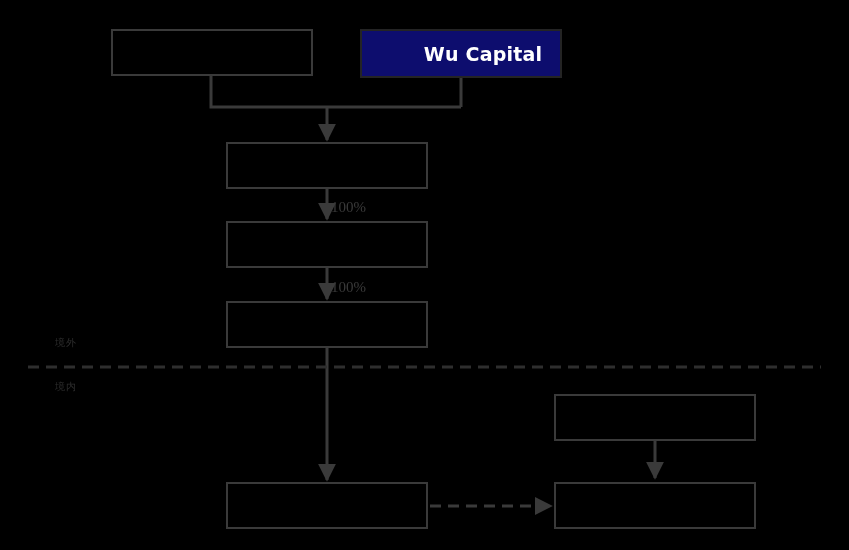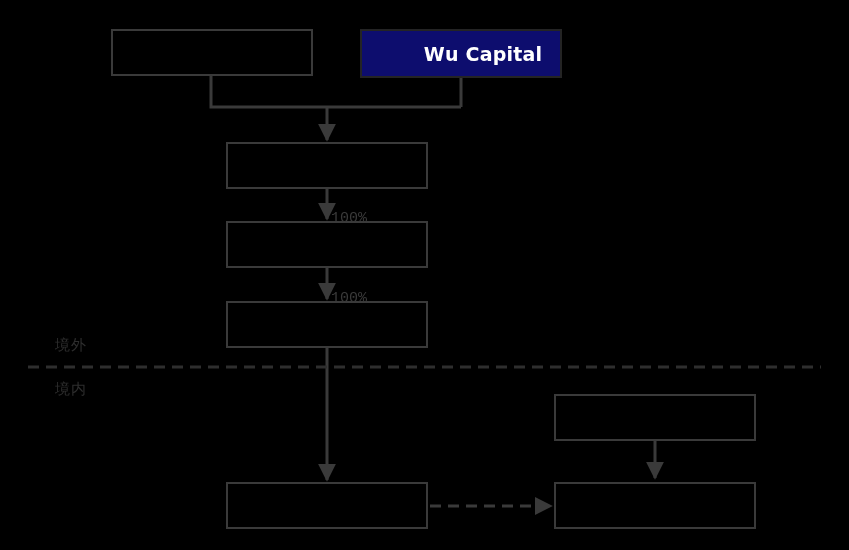--- a/index.html
+++ b/index.html
@@ -38,32 +38,31 @@
     color: #ffffff;
     letter-spacing: 0.2px;
     white-space: nowrap;
   }
   .node .label.empty {
     font-size: 0;
   }
   .region-label {
     position: absolute;
     font-family: "DejaVu Sans", sans-serif;
-    font-size: 15px;
+    font-size: 10px;
     color: #2e2e2e;
     letter-spacing: 1px;
     white-space: nowrap;
   }
   .edge-label {
     position: absolute;
-    font-family: Liberation Mono, monospace;
+    font-family: Liberation Serif, serif;
     font-size: 15px;
     color: #3a3a3a;
     white-space: nowrap;
-    margin-top: 11px;
   }
   svg.wires {
     position: absolute;
     left: 0;
     top: 0;
     width: 849px;
     height: 550px;
     pointer-events: none;
   }
 </style>

